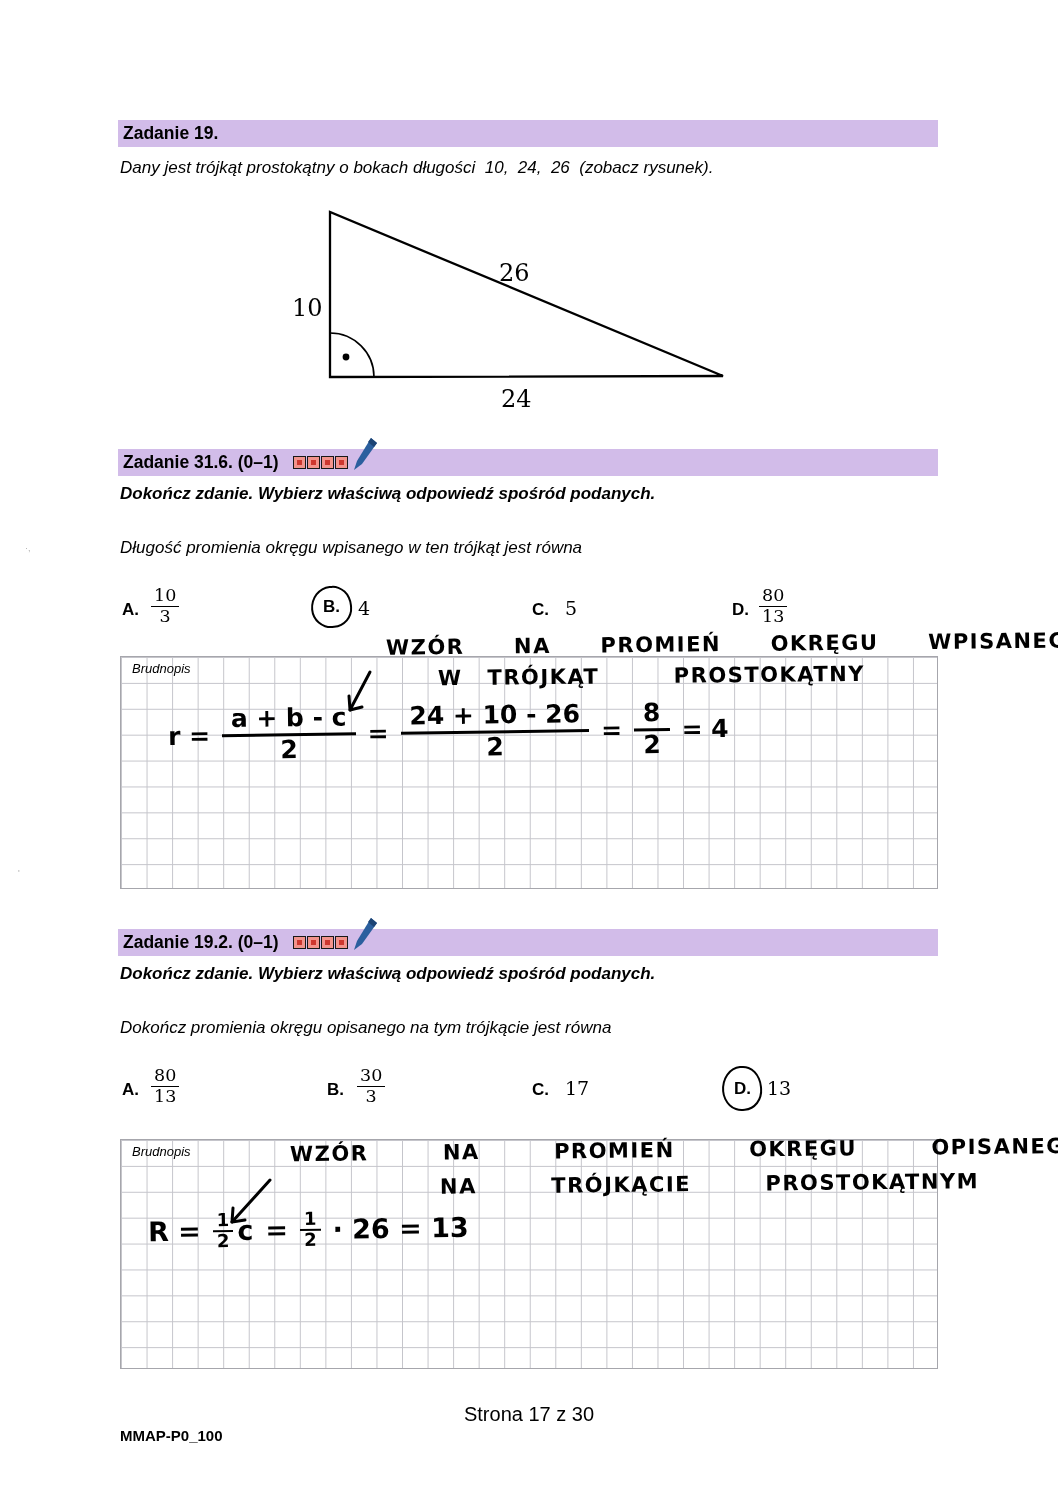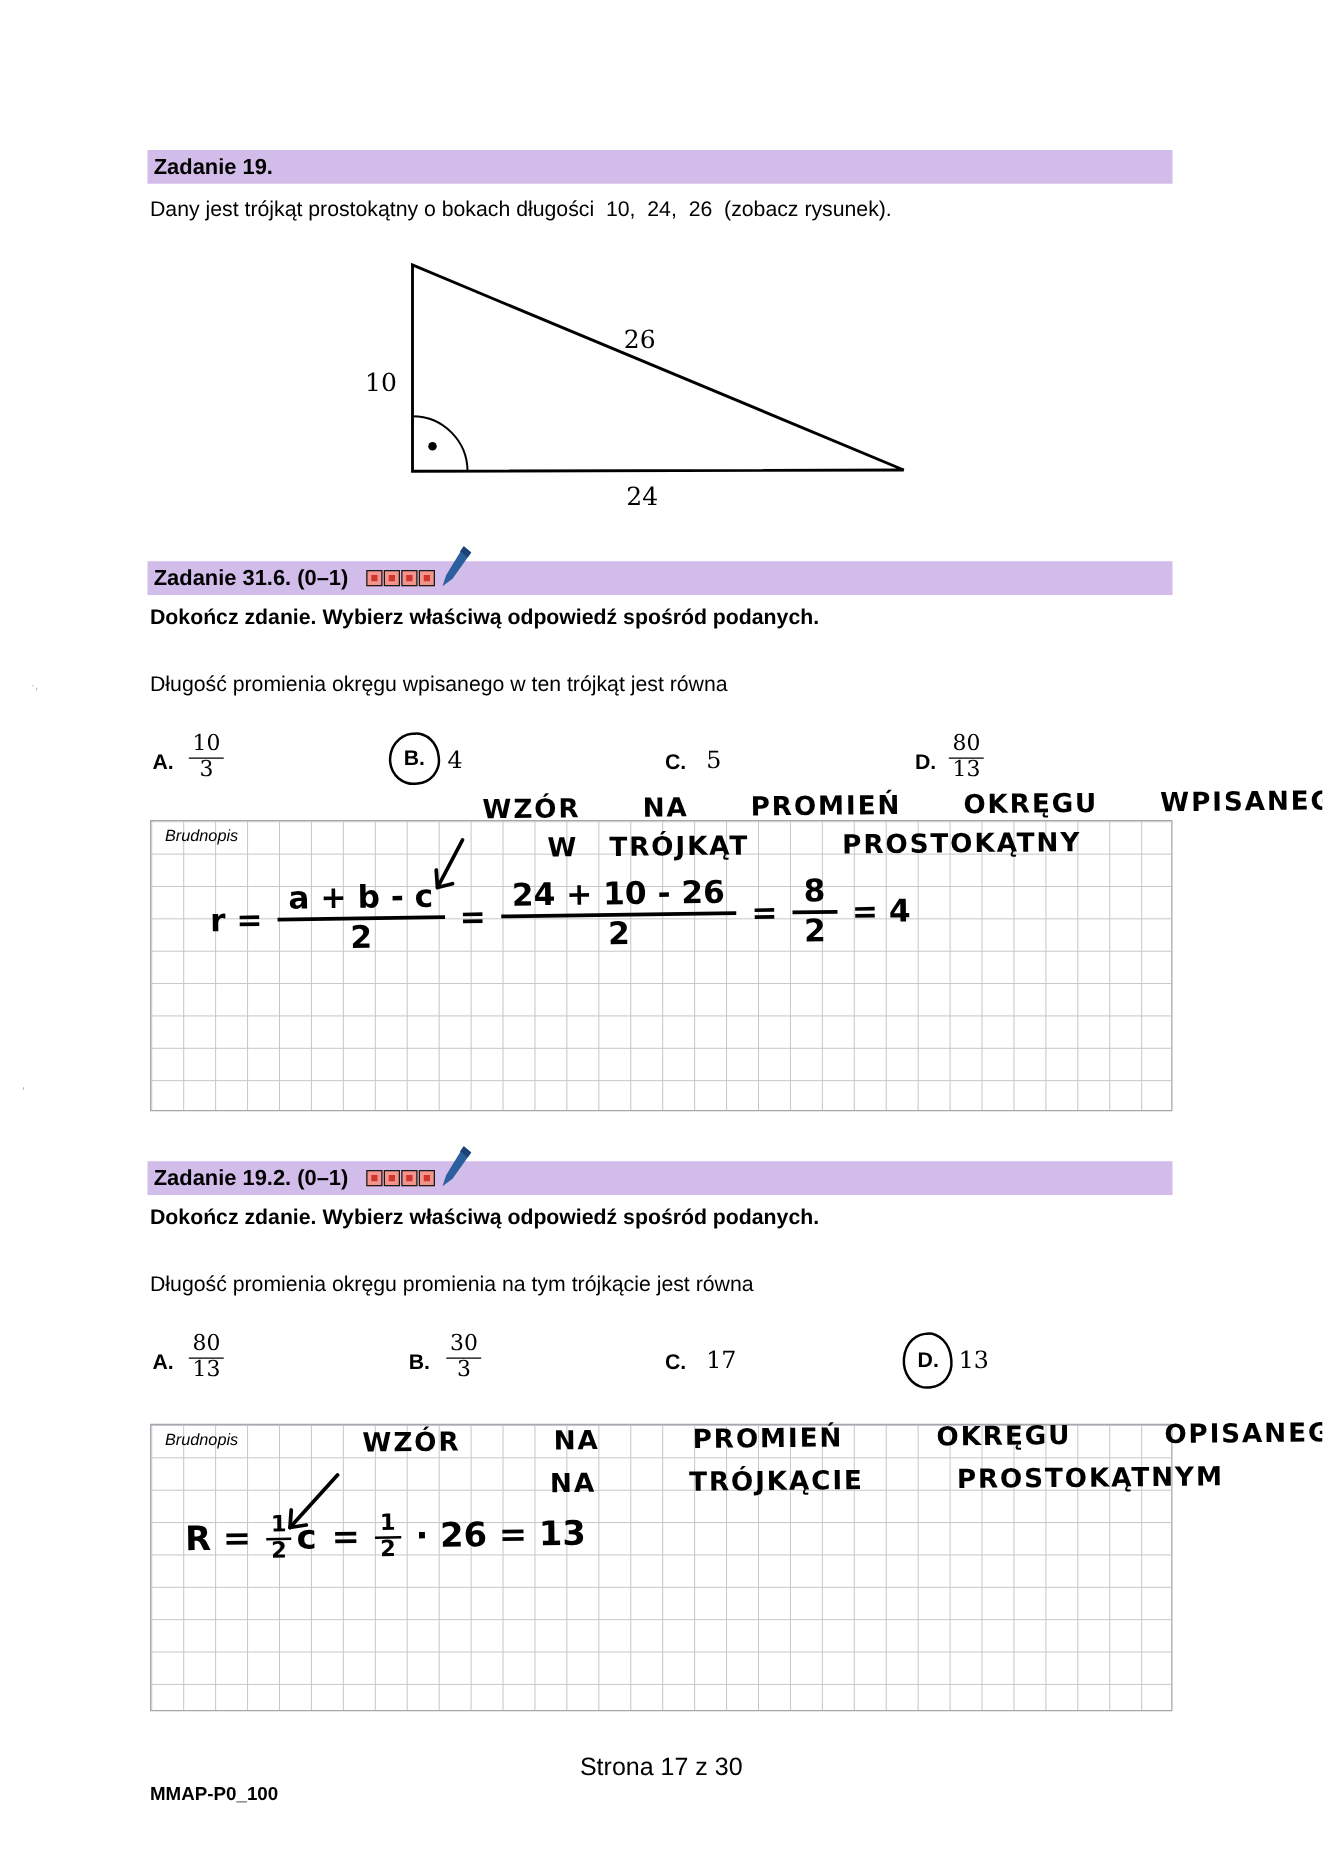--- a/index.html
+++ b/index.html
@@ -21,27 +21,27 @@
   
   .iconrow { display:flex; align-items:center; margin-left:14px; }
   .sq {
     width:13px; height:13px; background:#f2938c; border:1.8px solid #181818;
     position:relative; margin-right:1px;
   }
   .sq::after { content:""; position:absolute; inset:3px; background:#cd372f; }
   .penwrap { margin-left:2px; margin-top:-14px; }
 
   
-  .text { position:absolute; left:120px; font-size:17px; white-space:pre; }
+  .text { position:absolute; left:120px; font-size:17px; white-space:pre;font-style:italic; }
   .bold { font-weight:bold; }
 
   
   .fig { position:absolute; left:280px; top:196px; }
   .figlabel {
-    position:absolute; font-family:"DejaVu Serif", serif; font-size:20px;
+    position:absolute; font-family:"DejaVu Serif", serif; font-size:24px;
   }
 
   
   .ansletter { position:absolute; font-weight:bold; font-size:17px; }
   .ansvalue  { position:absolute; font-family:"DejaVu Serif", serif; font-size:19px; }
   .frac {
     position:absolute; display:inline-flex; flex-direction:column; align-items:center;
     font-family:"DejaVu Serif", serif; font-size:17.5px; line-height:1.12;
   }
   .frac .fnum { padding:0 3px; border-bottom:1.4px solid #000; }
@@ -190,21 +190,21 @@
     </span>
     <span class="penwrap">
       <svg width="28" height="34" viewBox="0 0 28 34">
         <path d="M20 1 L26 6 L11 27 L3 33 L6 24 Z" fill="#2b5f9e"></path>
         <path d="M20 1 L26 6 L23 10 L17 5 Z" fill="#1c4475"></path>
       </svg>
     </span>
   </div>
 
   <div class="text bold" style="top:964px;">Dokończ zdanie. Wybierz właściwą odpowiedź spośród podanych.</div>
-  <div class="text" style="top:1018px;">Długość promienia okręgu promienia na tym trójkącie jest równa</div>
+  <div class="text" style="top:1018px;">Dokończ promienia okręgu opisanego na tym trójkącie jest równa</div>
 
   <div>
     <span class="ansletter" style="left:122px; top:1080px;">A.</span>
     <span class="frac" style="left:151px; top:1066px;">
       <span class="fnum">80</span>
       <span class="fden">13</span>
     </span>
 
     <span class="ansletter" style="left:327px; top:1080px;">B.</span>
     <span class="frac" style="left:357px; top:1066px;">

